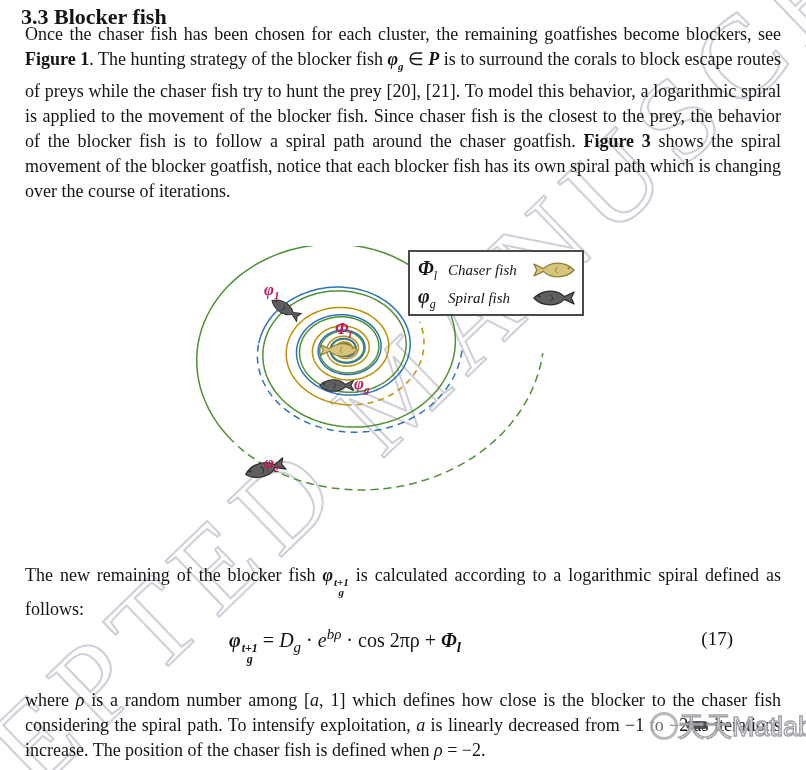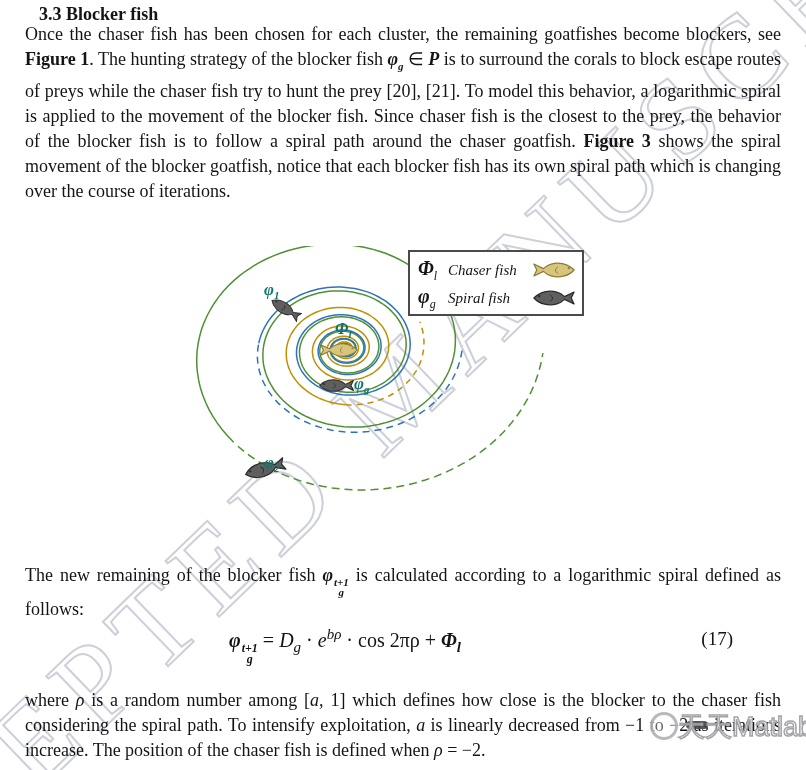--- a/index.html
+++ b/index.html
@@ -6,40 +6,40 @@
   .page{position:relative;width:806px;height:770px;background:#fff;overflow:hidden;
         font-family:"Liberation Serif", serif;color:#141414;}
   
   .wm-accepted{position:absolute;left:50%;top:50%;
     transform:translate(-50%,-50%) rotate(-44deg);
     font-family:"Liberation Serif", serif;font-size:118px;letter-spacing:14px;
     white-space:nowrap;color:rgba(244,244,248,0.12);
     -webkit-text-stroke:2px #cdcfd9;z-index:0;pointer-events:none;}
   .content{position:absolute;inset:0;z-index:1;}
   
-  .sec-heading{position:absolute;left:39px;top:4px;width:756px;
-    font-size:18px;font-weight:bold;}
+  .sec-heading{position:absolute;left:21px;top:4px;width:756px;
+    font-size:22px;font-weight:bold;}
   .para{position:absolute;left:25px;width:756px;margin:0;
     font-size:18px;line-height:25px;text-align:justify;}
   .p1{top:22px;}
   .p2{top:563px;}
   .p3{top:688px;}
   .bold{font-weight:bold;}
   .ital{font-style:italic;text-align:center;}
   .rich sub,.rich sup{font-style:italic;font-size:11px;}
   .stack{display:inline-flex;flex-direction:column;font-size:11px;line-height:10px;
     vertical-align:-0.45em;font-style:italic;font-weight:bold;padding-left:1px;}
   .stack span{display:block;}
   
   .figure{position:absolute;left:185px;top:246px;width:420px;height:272px;}
   .figure svg.spirals{position:absolute;left:0;top:0;}
   .fish{position:absolute;}
   .fish svg{display:block;}
   .flip svg{transform:scaleX(-1);}
-  .fig-label{position:absolute;font-size:17px;font-weight:bold;font-style:italic;color:#0f766e;}
+  .fig-label{position:absolute;font-size:17px;font-weight:bold;font-style:italic;color:#be185d;}
   .legend{position:absolute;left:223px;top:4px;width:176px;height:66px;background:#fff;
     border:2px solid #4a4a4a;box-sizing:border-box;padding:4px 6px 2px 8px;}
   .legend-row{display:flex;align-items:center;height:28px;}
   .legend-sym{font-size:20px;font-weight:bold;font-style:italic;width:30px;}
   .legend-sym sub{font-size:12px;font-style:italic;font-weight:normal;}
   .legend-label{font-size:15px;flex:1;font-style:italic;}
   .legend-fish{width:44px;height:20px;}
   .caption{position:absolute;left:0;top:521px;width:806px;text-align:center;font-size:16px;}
   
   .equation{position:absolute;left:25px;top:626px;width:756px;height:40px;

